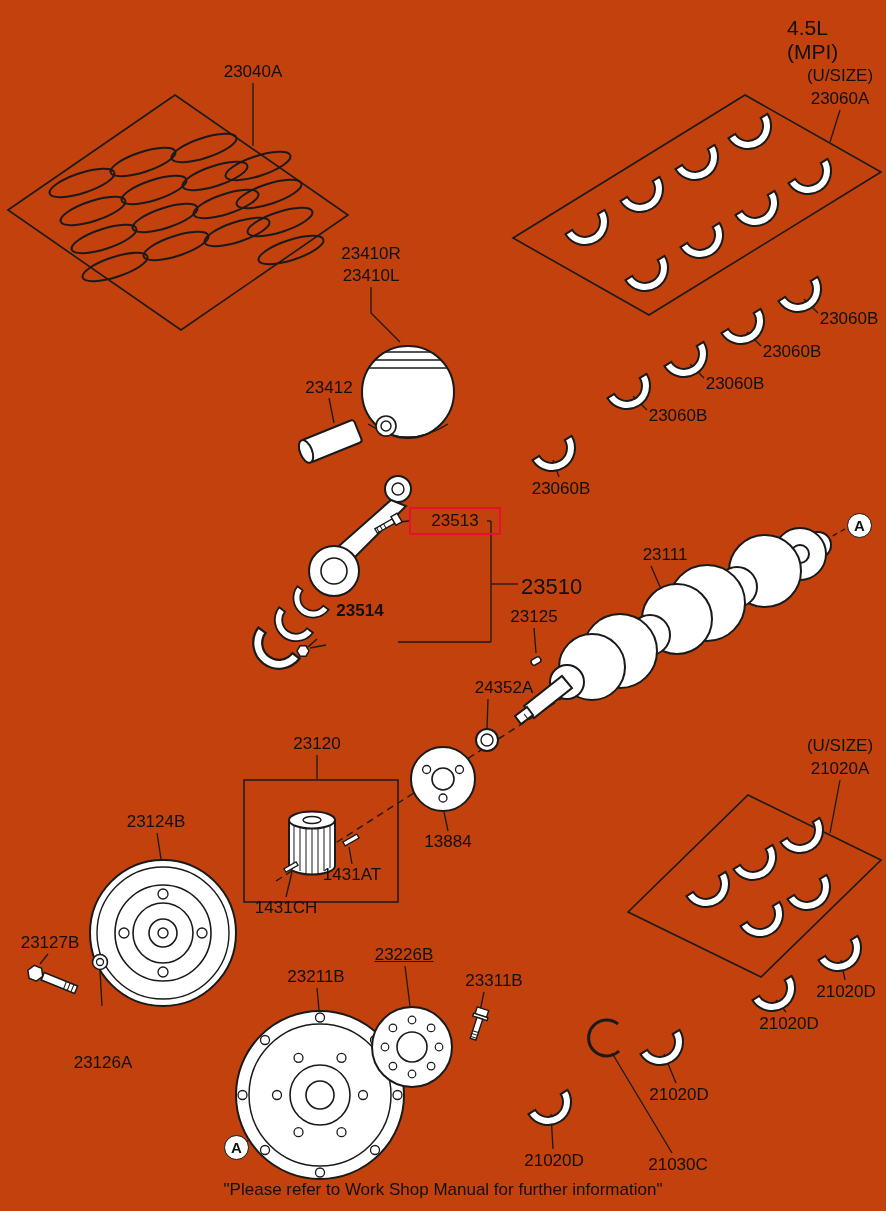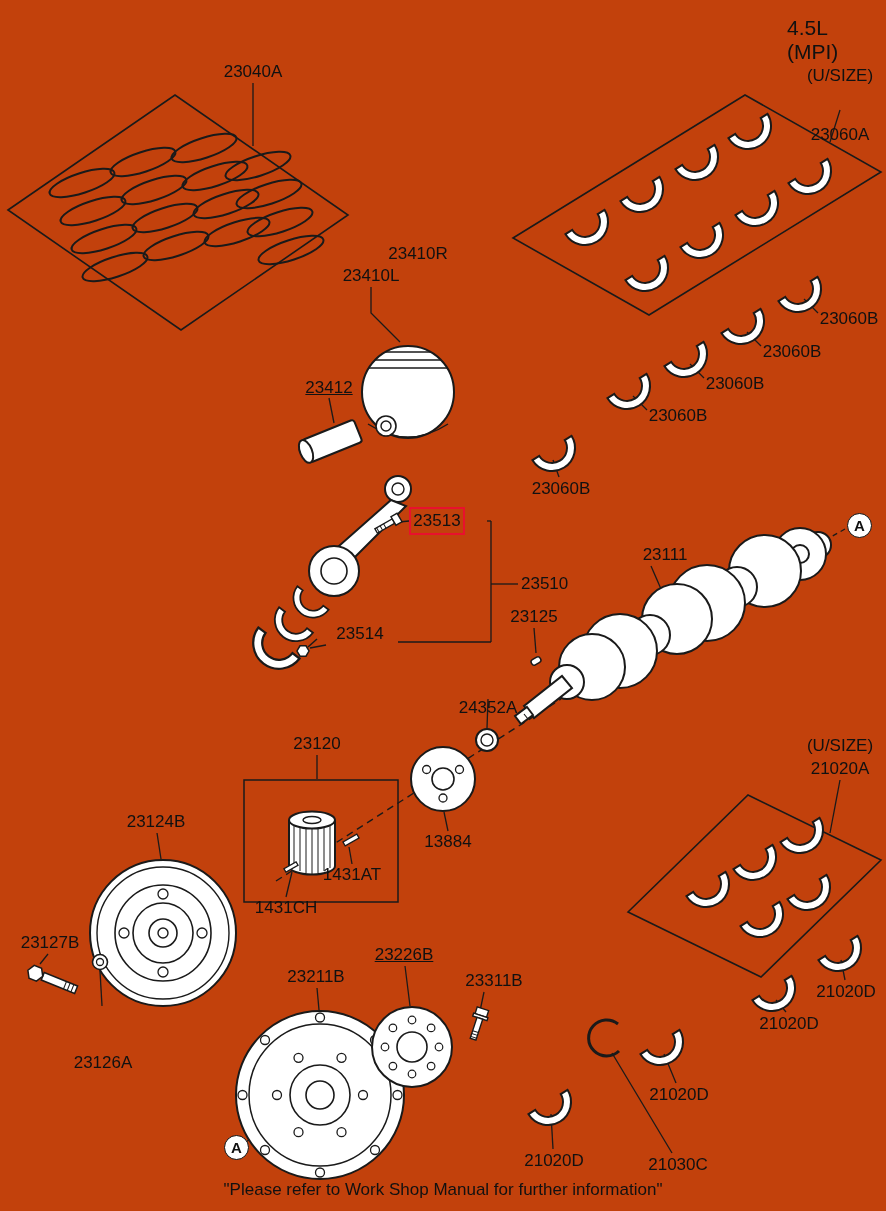--- a/index.html
+++ b/index.html
@@ -1,21 +1,21 @@
 <!DOCTYPE html>
 <html><head>
 <meta charset="utf-8">
 <style>
   * { margin:0; padding:0; box-sizing:border-box; }
   html,body { background:#ffffff; }
   body { font-family:"Liberation Sans", sans-serif; color:#111; }
   .stage { position:relative; width:886px; height:1211px; background:#c2410c; overflow:hidden; }
   svg.art { position:absolute; left:0; top:0; }
   .lbl { position:absolute; transform:translateX(-50%); font-size:17px; white-space:nowrap; }
-  .lbl-left { position:absolute; font-size:17px; white-space:nowrap;text-align:right; }
+  .lbl-left { position:absolute; font-size:22px; white-space:nowrap;text-align:right; }
   .title { position:absolute; transform:translateX(-50%); font-size:21px; }
   .red-box { position:absolute; border:2px solid #e8112d; display:flex; align-items:center; justify-content:center; font-size:17px; }
   .marker { position:absolute; width:25px; height:25px; border:1.6px solid #111; border-radius:50%;
             display:flex; align-items:center; justify-content:center; font-size:15px; font-weight:bold; background:#fff; }
   .footer { position:absolute; transform:translateX(-50%); font-size:17px; }
 </style>
 </head>
 <body>
 
 <div class="stage">
@@ -292,42 +292,42 @@
   <g>
     <path d="M 618,1024 A 18 18 0 1 0 619,1051" fill="none" stroke="#1a1a1a" stroke-width="3"></path>
   </g>
 </svg>
 
 <div class="title" style="left:820px; top:16px;">4.5L (MPI)</div>
 
 <div class="lbl" style="left:253px; top:62px;">23040A</div>
 
 <div class="lbl" style="left:840px; top:66px;">(U/SIZE)</div>
-<div class="lbl" style="left:840px; top:89px;margin-top:36px;">23060A</div>
+<div class="lbl" style="left:840px; top:89px;">23060A</div>
 
 <div class="lbl" style="left:849px; top:309px;">23060B</div>
 <div class="lbl" style="left:792px; top:342px;">23060B</div>
 <div class="lbl" style="left:735px; top:374px;">23060B</div>
 <div class="lbl" style="left:678px; top:406px;">23060B</div>
 <div class="lbl" style="left:561px; top:479px;">23060B</div>
 
-<div class="lbl" style="left:371px; top:244px;margin-left:47px;">23410R</div>
+<div class="lbl" style="left:371px; top:244px;">23410R</div>
 <div class="lbl" style="left:371px; top:266px;">23410L</div>
-<div class="lbl" style="left:329px; top:378px;text-decoration:underline;">23412</div>
-
-<div class="red-box" style="left: 409px; top: 507px; width: 56px; height: 28px; border-color: rgb(232, 17, 45);">
+<div class="lbl" style="left:329px; top:378px;">23412</div>
+
+<div class="red-box" style="left: 409px; top: 507px; width: 92px; height: 28px; border-color: rgb(232, 17, 45);">
   <span>23513</span>
 </div>
 
 <div class="lbl-left" style="left:521px; top:574px;">23510</div>
-<div class="lbl" style="left:360px; top:624px;">23514</div>
+<div class="lbl" style="left:360px; top:601px;font-weight:bold;">23514</div>
 
 <div class="lbl" style="left:665px; top:545px;">23111</div>
 <div class="lbl" style="left:534px; top:607px;">23125</div>
-<div class="lbl" style="left:488px; top:678px;margin-top:20px;">24352A</div>
+<div class="lbl" style="left:504px; top:678px;">24352A</div>
 
 <div class="lbl" style="left:317px; top:734px;">23120</div>
 <div class="lbl" style="left:352px; top:865px;">1431AT</div>
 <div class="lbl" style="left:286px; top:898px;">1431CH</div>
 <div class="lbl" style="left:448px; top:832px;">13884</div>
 
 <div class="lbl" style="left:156px; top:812px;">23124B</div>
 <div class="lbl" style="left:50px;  top:933px;">23127B</div>
 <div class="lbl" style="left:103px; top:1007px;margin-top:46px;">23126A</div>
 

